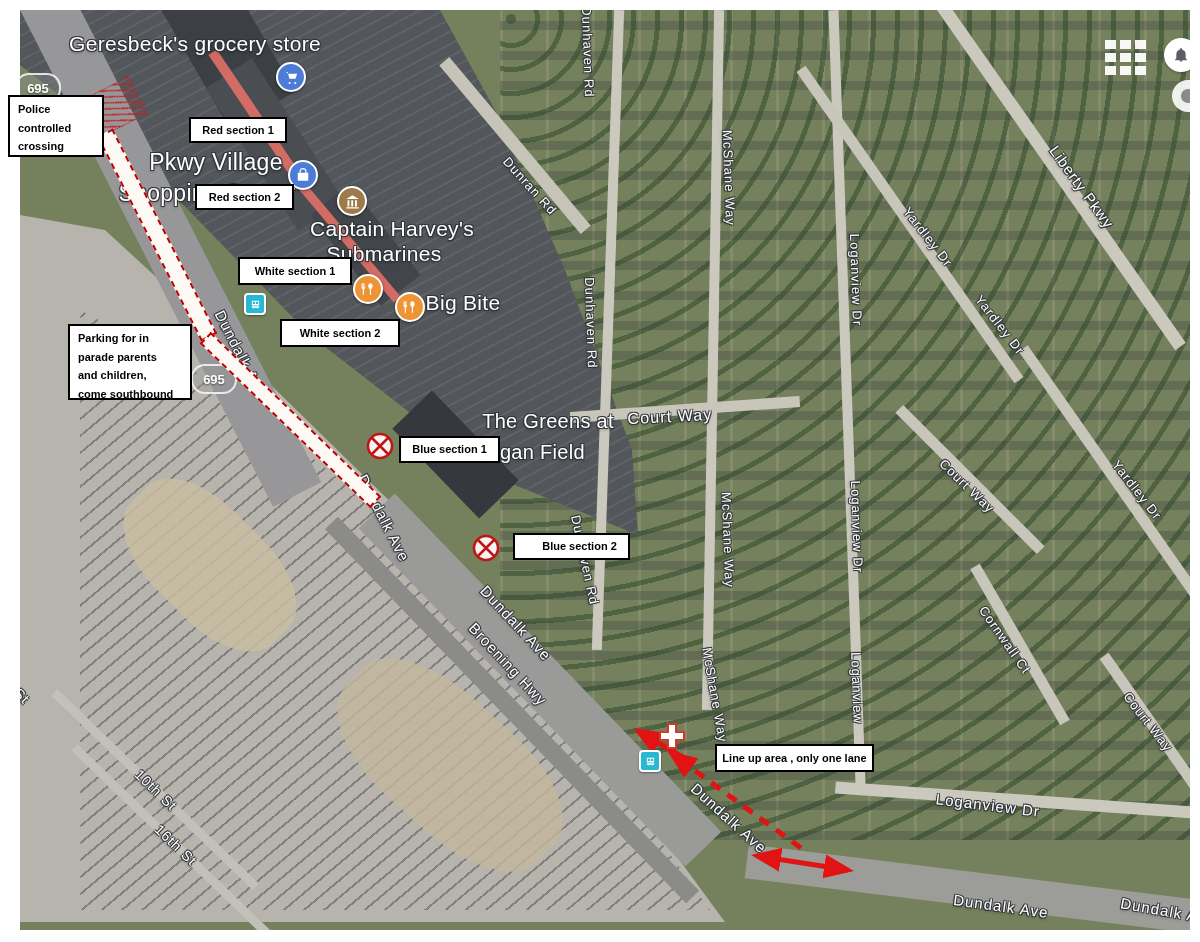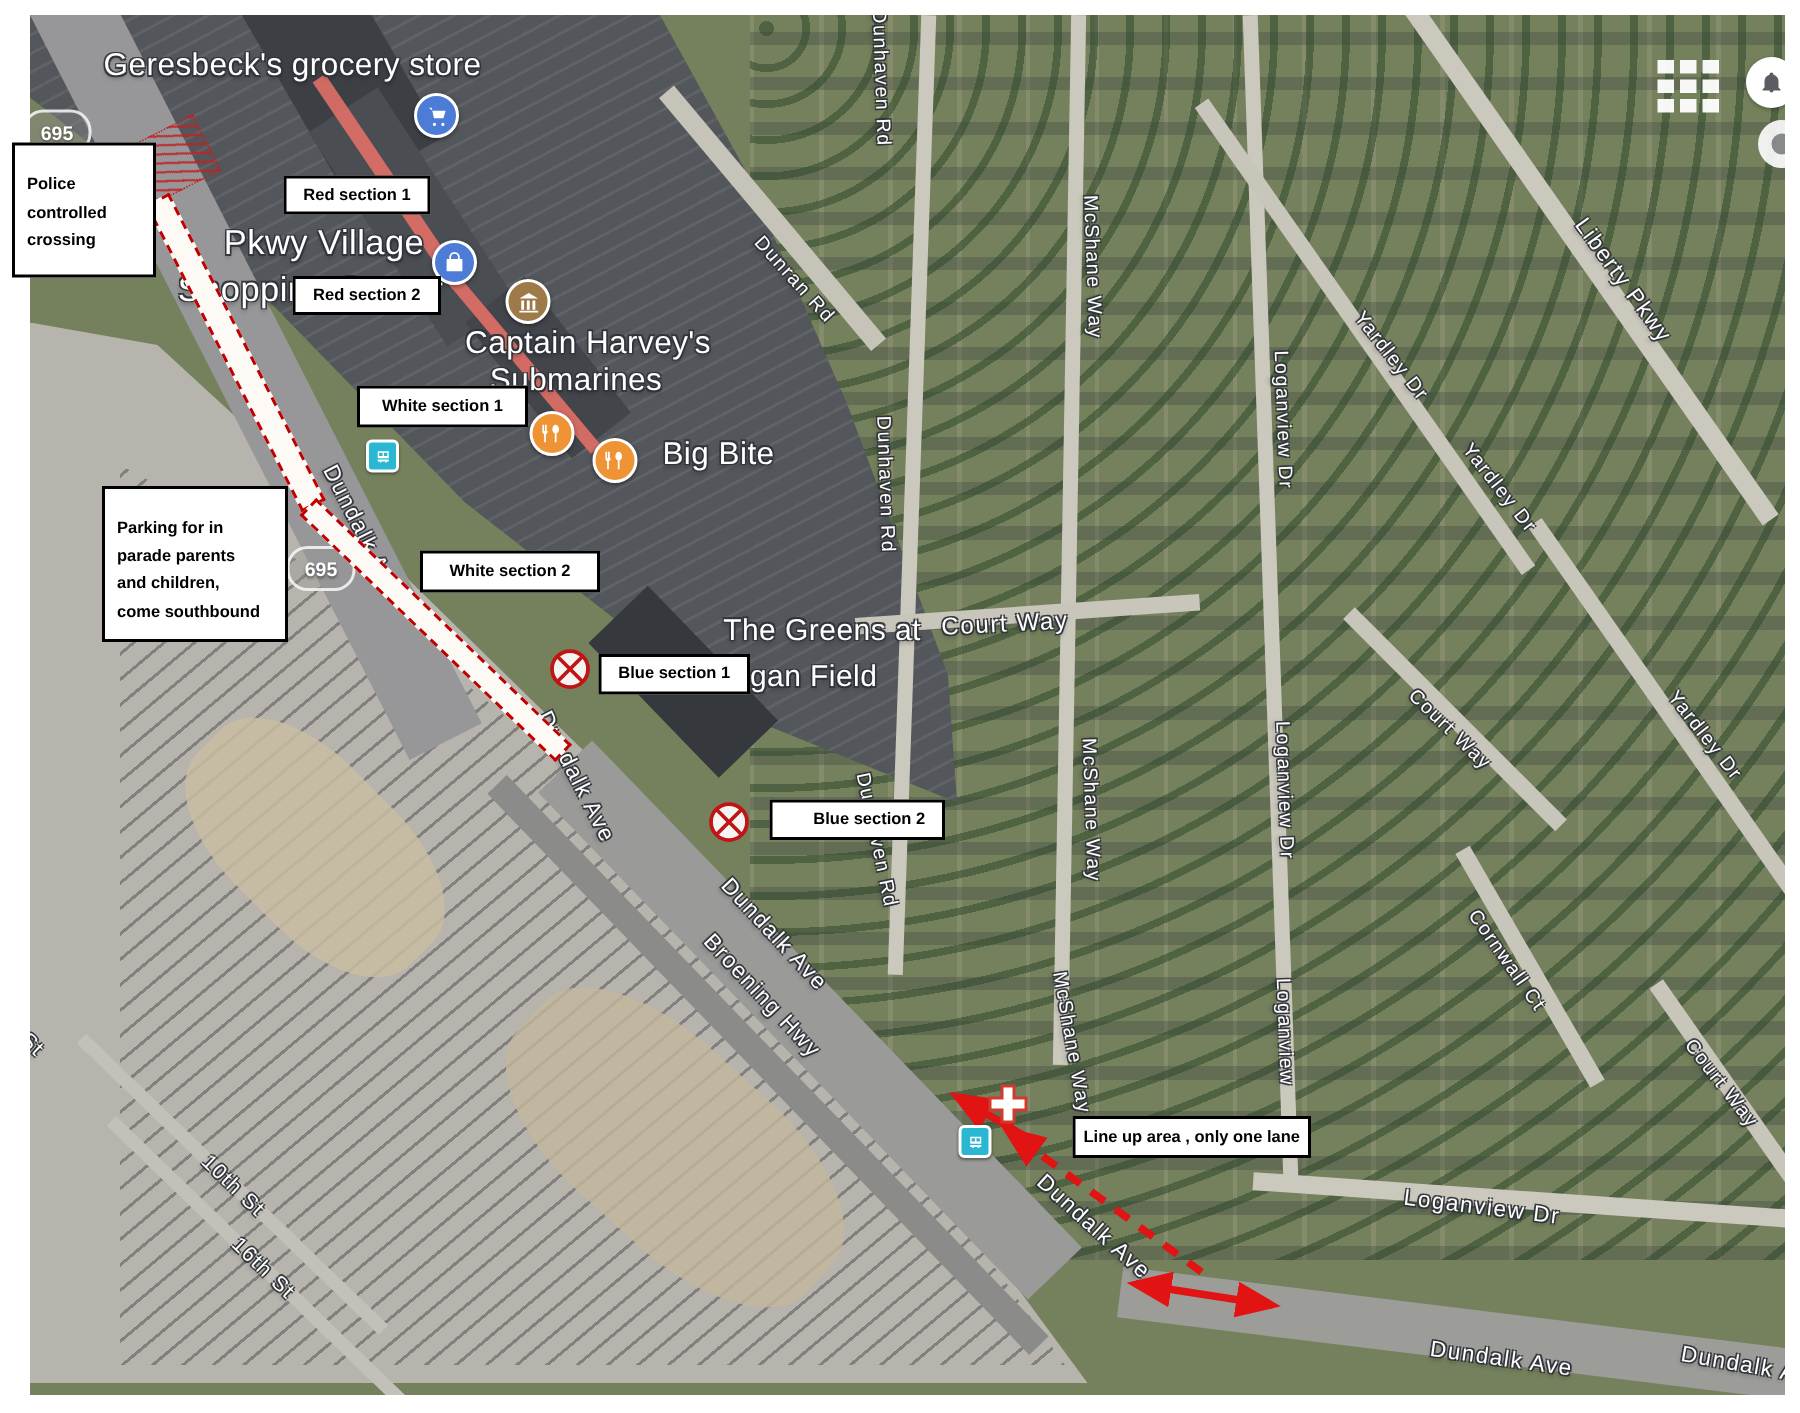--- a/index.html
+++ b/index.html
@@ -29,21 +29,21 @@
      box-shadow:0 1px 2px rgba(0,0,0,.4);}
   
   .strip{position:absolute;background:#fdfaf6;border:2px dashed #c00000;z-index:10;}
   .hatch{position:absolute;z-index:10;border:1px dotted #c42020;
      background:repeating-linear-gradient(115deg,rgba(196,32,32,.85) 0 1.5px,transparent 1.5px 6px);}
   .band{position:absolute;background:#dd6f66;opacity:.92;z-index:5;}
   
   .abox{position:absolute;background:#ffffff;border:2px solid #000;z-index:30;
      color:#000;font:bold 11px/1.7 "Liberation Sans",sans-serif;}
   .abox.center{display:flex;align-items:center;justify-content:center;}
-  .abox.multi{padding:17px 8px;}
+  .abox.multi{padding:3px 8px;}
   .abox div{white-space:nowrap;}
   svg.overlay{position:absolute;left:0;top:0;z-index:12;}
   .uibtn{position:absolute;z-index:16;}
 </style>
 </head>
 <body>
 
 <div class="page">
 
   <div class="map">
@@ -102,21 +102,21 @@
     <div class="band" style="left:259px;top:230px;width:144px;height:9px;transform:rotate(50deg);"></div>
 
     <div class="shield" style="left:-5px;top:63px;">695</div>
     <div class="shield" style="left:171px;top:354px;">695</div>
 
     <div class="pl" style="left:175px;top:34px;transform:translate(-50%,-50%);">Geresbeck's grocery store</div>
     <div class="pl" style="left:196px;top:152px;transform:translate(-50%,-50%);font-size:23px;">Pkwy Village</div>
     <div class="pl" style="left:187px;top:183px;transform:translate(-50%,-50%);font-size:23px;">Shopping Center</div>
     <div class="pl" style="left:372px;top:219px;transform:translate(-50%,-50%);">Captain Harvey's</div>
     <div class="pl" style="left:364px;top:244px;transform:translate(-50%,-50%);">Submarines</div>
-    <div class="pl" style="left:443px;top:293px;transform:translate(-50%,-50%);margin-left:16px;">Big Bite</div>
+    <div class="pl" style="left:443px;top:293px;transform:translate(-50%,-50%);">Big Bite</div>
     <div class="pl" style="left:528px;top:411px;transform:translate(-50%,-50%);font-size:20px;">The Greens at</div>
     <div class="pl" style="left:511px;top:442px;transform:translate(-50%,-50%);font-size:20px;">Logan Field</div>
 
     <div class="rl" style="left:510px;top:176px;transform:translate(-50%,-50%) rotate(48deg);">Dunran Rd</div>
     <div class="rl" style="left:568px;top:42px;transform:translate(-50%,-50%) rotate(88deg);">Dunhaven Rd</div>
     <div class="rl" style="left:571px;top:313px;transform:translate(-50%,-50%) rotate(88deg);">Dunhaven Rd</div>
     <div class="rl" style="left:565px;top:550px;transform:translate(-50%,-50%) rotate(78deg);">Dunhaven Rd</div>
     <div class="rl" style="left:709px;top:168px;transform:translate(-50%,-50%) rotate(88deg);">McShane Way</div>
     <div class="rl" style="left:708px;top:530px;transform:translate(-50%,-50%) rotate(88deg);">McShane Way</div>
     <div class="rl" style="left:695px;top:685px;transform:translate(-50%,-50%) rotate(80deg);">McShane Way</div>
@@ -233,21 +233,21 @@
     <div>controlled</div>
     <div>crossing</div>
   </div>
 
   <div class="abox center" style="left:165px;top:117px;width:94px;height:22px;margin-left:24px;">Red section 1</div>
 
   <div class="abox center" style="left:195px;top:184px;width:95px;height:22px;">Red section 2</div>
 
   <div class="abox center" style="left:238px;top:257px;width:110px;height:24px;">White section 1</div>
 
-  <div class="abox center" style="left:280px;top:319px;width:116px;height:24px;margin-top:48px;">White section 2</div>
+  <div class="abox center" style="left:280px;top:319px;width:116px;height:24px;">White section 2</div>
 
   <div class="abox multi" style="left:68px;top:324px;width:104px;height:66px;">
     <div>Parking for in</div>
     <div>parade parents</div>
     <div>and children,</div>
     <div>come southbound</div>
   </div>
 
   <div class="abox center" style="left:399px;top:436px;width:97px;height:23px;">Blue section 1</div>
 

